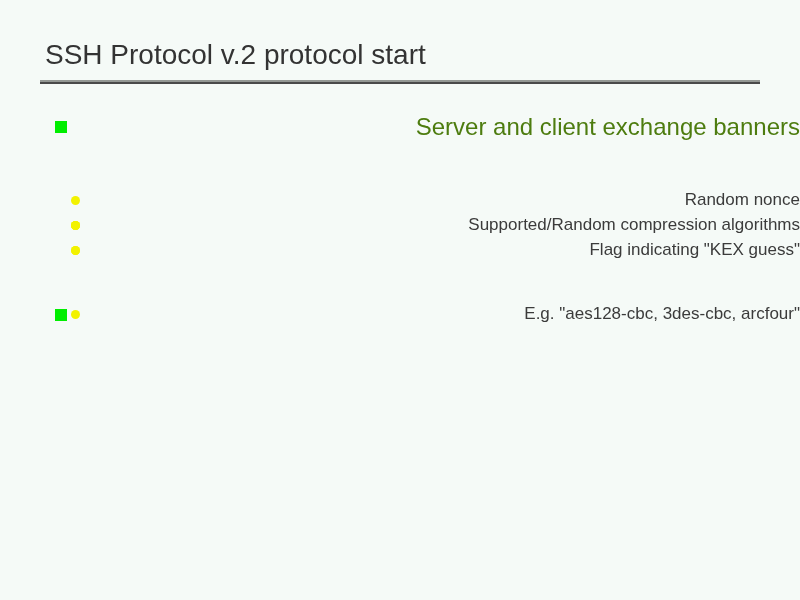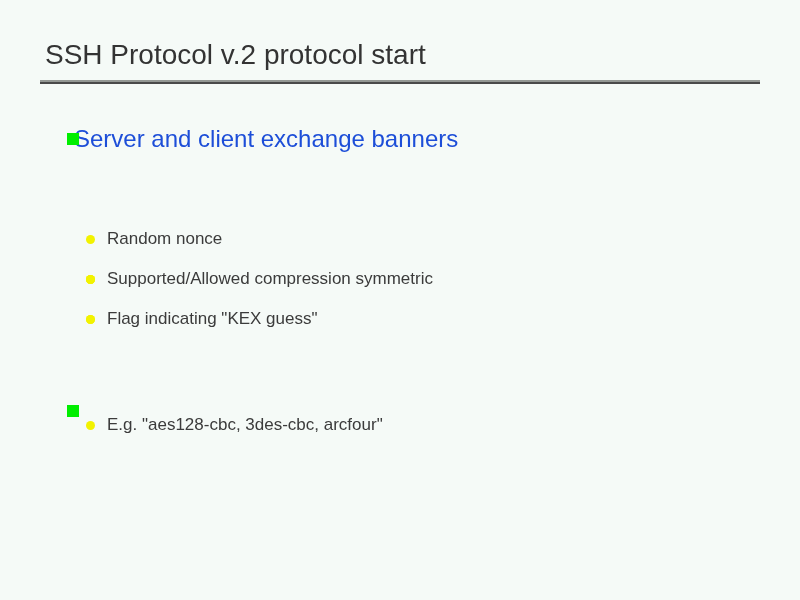--- a/index.html
+++ b/index.html
@@ -12,20 +12,21 @@
     background: #f5faf7;
     font-family: "Liberation Sans", sans-serif;
     color: #3a3a3a;
     overflow: hidden;
   }
   .slide {
     position: relative;
     width: 800px;
     height: 600px;
     box-sizing: border-box;
+    text-align: right;
   }
 
   
   .title {
     position: absolute;
     left: 45px;
     top: 38px;
     font-size: 28px;
     line-height: 34px;
     color: #333333;
@@ -48,22 +49,22 @@
     left: 0;
     top: 112px;
     width: 800px;
   }
 
   .l1 {
     position: relative;
     padding-left: 62px;
     font-size: 24px;
     line-height: 30px;
-    color: #1d4ed8;
-    margin: 12px;
+    color: #4d7c0f;
+    margin: 0;
   }
   .l1 .sq {
     position: absolute;
     left: 55px;
     top: 9px;
     width: 12px;
     height: 12px;
     background: #00ee00;
     display: block;
   }
@@ -74,21 +75,21 @@
   .sublist {
     margin: 0;
     padding: 0;
   }
   .l2 {
     position: relative;
     padding-left: 92px;
     font-size: 17px;
     line-height: 24.8px;
     color: #3b3b3b;
-    margin: 15px;
+    margin: 0;
     white-space: nowrap;
   }
   .l2 .dot {
     position: absolute;
     left: 71px;
     top: 8px;
     width: 9px;
     height: 9px;
     border-radius: 50%;
     background: #f2f200;
@@ -129,21 +130,21 @@
         <span class="txt">Random nonce</span>
       </div>
       <div class="l2">
         <span class="dot"></span>
       </div>
       <div class="l2">
         <span class="dot"></span>
       </div>
       <div class="l2">
         <span class="dot"></span>
-        <span class="txt">Supported/Allowed compression symmetric</span>
+        <span class="txt">Supported/Random compression algorithms</span>
       </div>
       <div class="l2">
         <span class="dot"></span>
       </div>
       <div class="l2">
         <span class="dot"></span>
         <span class="txt">Flag indicating "KEX guess"</span>
       </div>
     </div>
 

